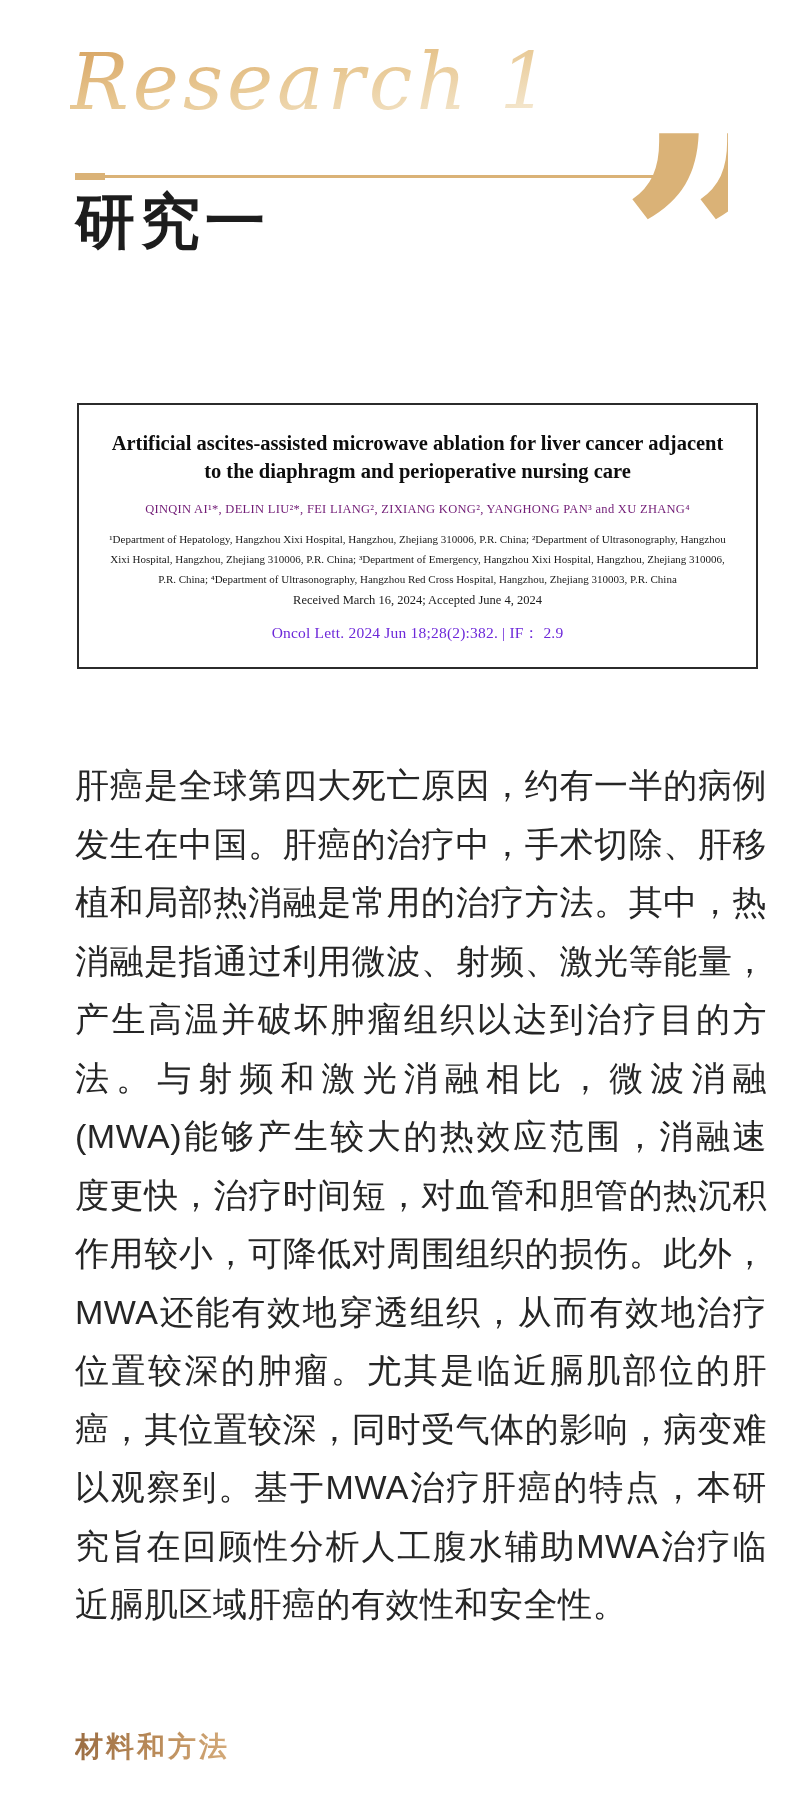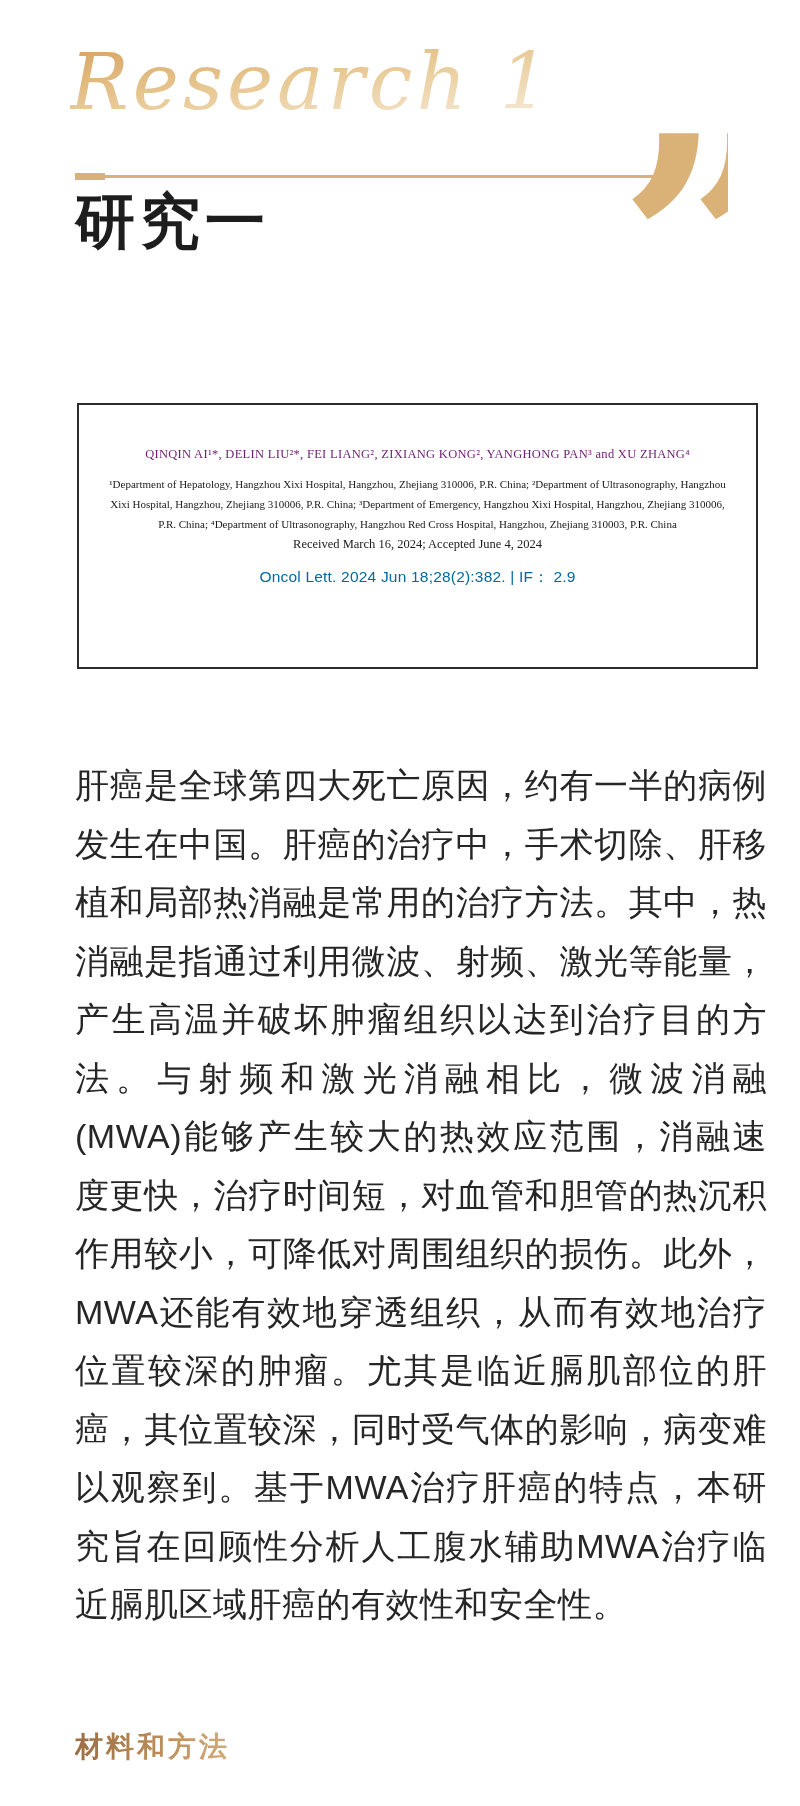--- a/index.html
+++ b/index.html
@@ -104,23 +104,23 @@
     line-height:1.8;
     color:#1a1a1a;
   }
   .paper-dates {
     margin-top:3px;
     font-size:12.5px;
     color:#1a1a1a;
   }
   .paper-journal {
     margin-top:15px;
-    font-family:Liberation Sans, sans-serif;
+    font-family:Liberation Serif, serif;
     font-size:15.5px;
-    color:#0369a1;
+    color:#6d28d9;
     letter-spacing:0.2px;
   }
 
   
   .body-paragraph {
     position:absolute;
     left:55px; top:756px;
     width:692px;
     font-family:"Liberation Sans", sans-serif;
     font-size:34px;
@@ -158,20 +158,21 @@
     <span class="divider-line"></span>
   </div>
 
   <div class="quote-icon">
     <span>”</span>
   </div>
 
   <h1 class="title-cn">研究一</h1>
 
   <section class="citation-box">
+    <h2 class="paper-title">Artificial ascites-assisted microwave ablation for liver cancer adjacent to the diaphragm and perioperative nursing care</h2>
     <p class="paper-authors">QINQIN AI¹*,  DELIN LIU²*,  FEI LIANG²,  ZIXIANG KONG²,  YANGHONG PAN³  and  XU ZHANG⁴</p>
     <p class="paper-affiliations">¹Department of Hepatology, Hangzhou Xixi Hospital, Hangzhou, Zhejiang 310006, P.R. China; ²Department of Ultrasonography, Hangzhou Xixi Hospital, Hangzhou, Zhejiang 310006, P.R. China; ³Department of Emergency, Hangzhou Xixi Hospital, Hangzhou, Zhejiang 310006, P.R. China; ⁴Department of Ultrasonography, Hangzhou Red Cross Hospital, Hangzhou, Zhejiang 310003, P.R. China</p>
     <p class="paper-dates">Received March 16, 2024;  Accepted June 4, 2024</p>
     <p class="paper-journal">Oncol Lett. 2024 Jun 18;28(2):382. | IF： 2.9</p>
   </section>
 
   <article class="body-paragraph">肝癌是全球第四大死亡原因，约有一半的病例发生在中国。肝癌的治疗中，手术切除、肝移植和局部热消融是常用的治疗方法。其中，热消融是指通过利用微波、射频、激光等能量，产生高温并破坏肿瘤组织以达到治疗目的方法。与射频和激光消融相比，微波消融(MWA)能够产生较大的热效应范围，消融速度更快，治疗时间短，对血管和胆管的热沉积作用较小，可降低对周围组织的损伤。此外，MWA还能有效地穿透组织，从而有效地治疗位置较深的肿瘤。尤其是临近膈肌部位的肝癌，其位置较深，同时受气体的影响，病变难以观察到。基于MWA治疗肝癌的特点，本研究旨在回顾性分析人工腹水辅助MWA治疗临近膈肌区域肝癌的有效性和安全性。</article>
 
   <h3 class="methods-heading">材料和方法</h3>
 

